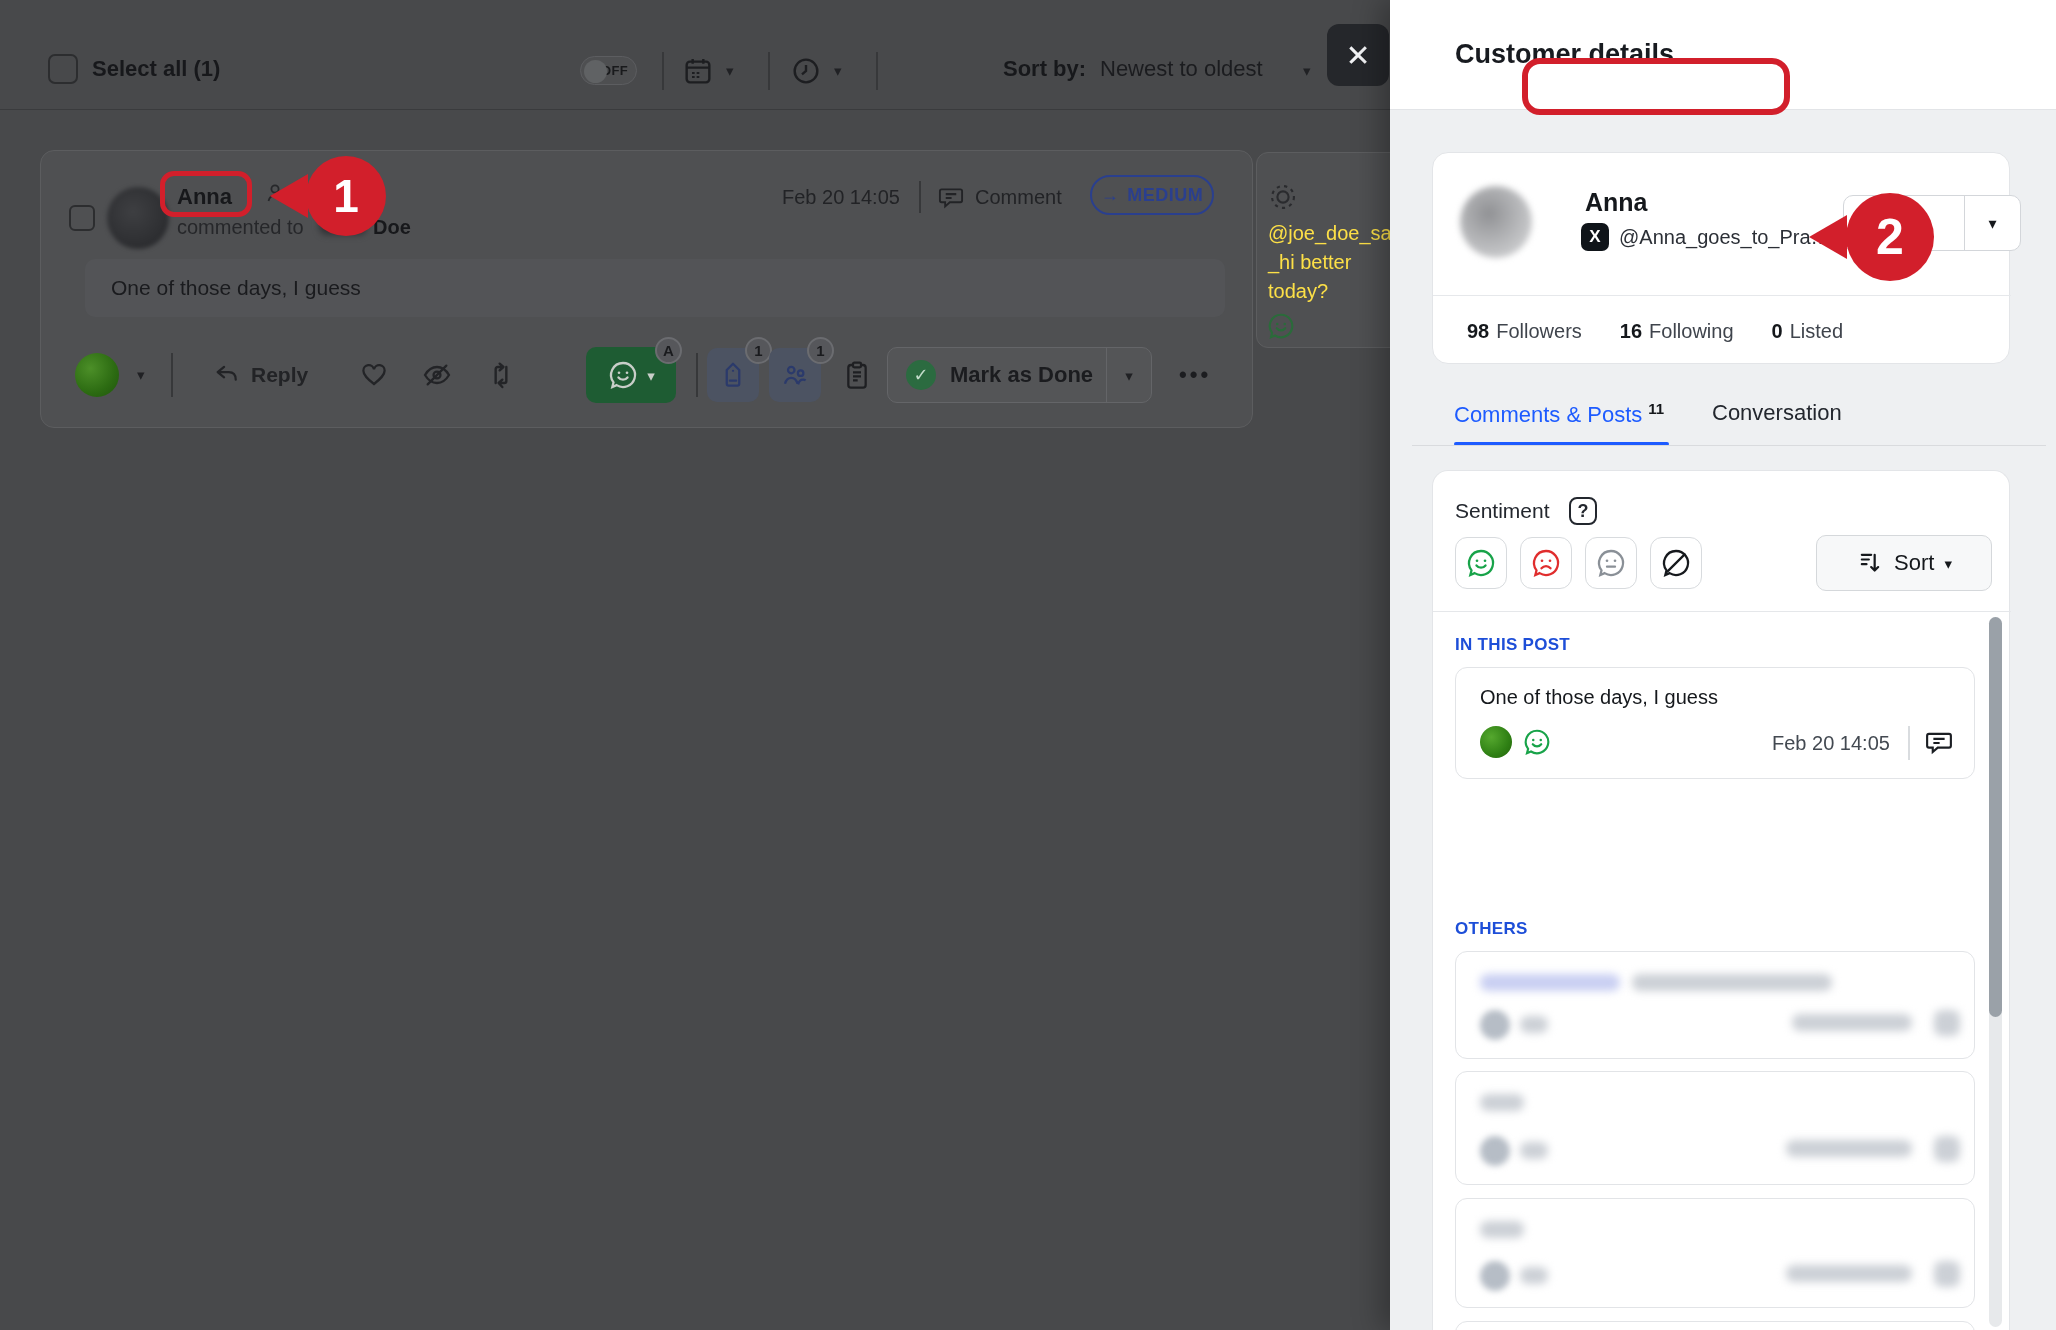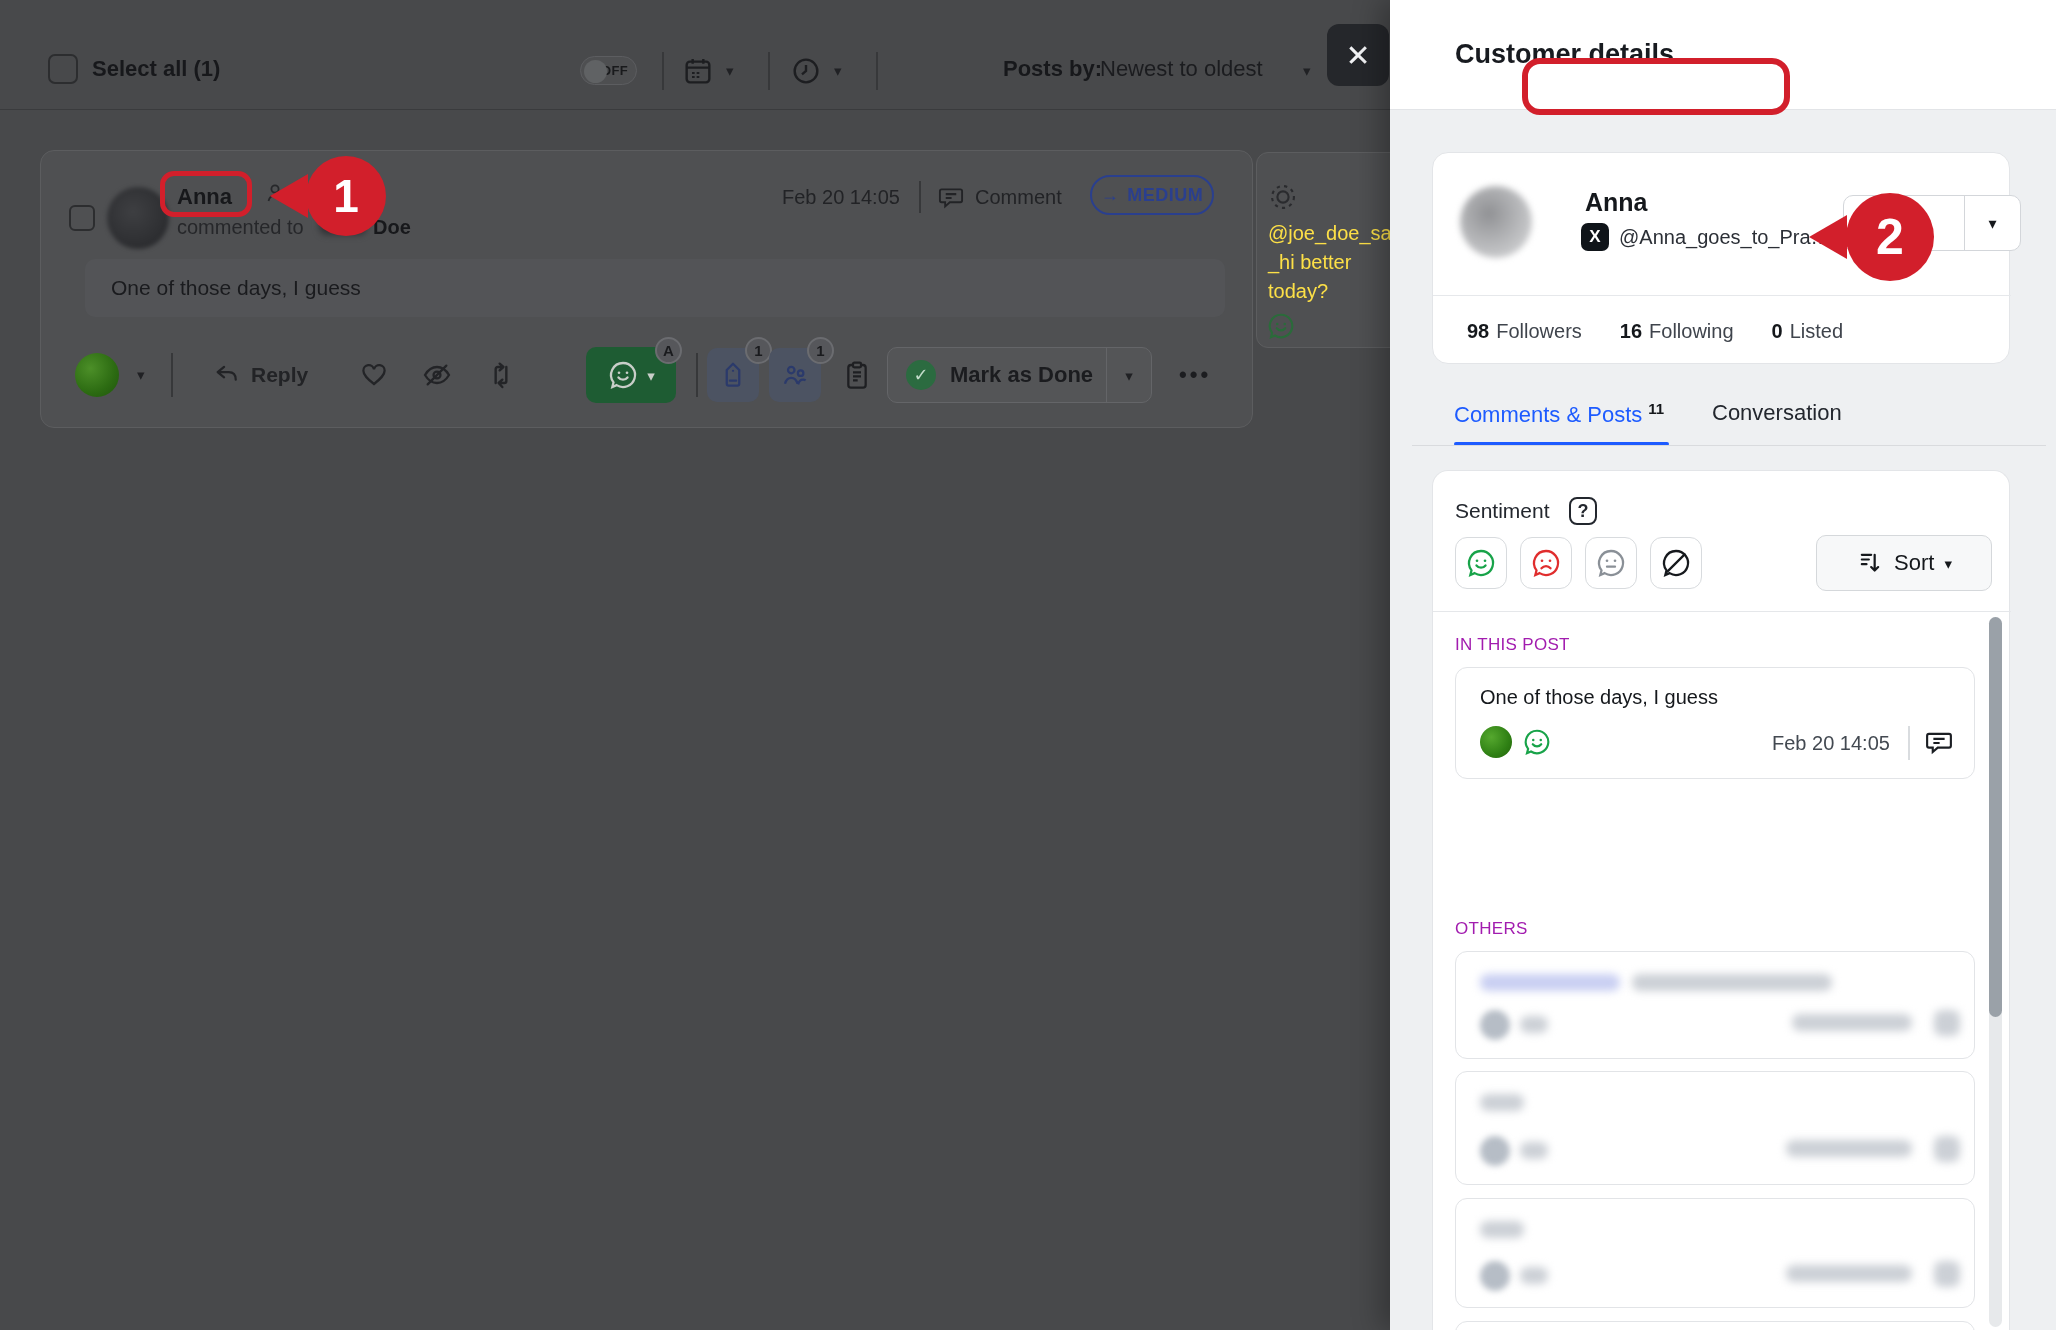--- a/index.html
+++ b/index.html
@@ -52,21 +52,21 @@
   .stats-row { display:flex; gap:38px; align-items:center; font-size:20px; color:#3f444c; }
   .stats-row b { color:#15181c; margin-right:7px; }
   .tab { font-size:22px; }
   .tab.active { color:#1d5bff; }
   .tab.inactive { color:#23272e; }
   .tab sup { font-size:15px; font-weight:bold; color:#15181c; margin-left:6px; }
   .tab-underline { background:#1d5bff; border-radius:2px; height:4px; }
   .help-box { border:2px solid #23272e; border-radius:8px; color:#23272e; font-weight:bold; display:flex; align-items:center; justify-content:center; font-size:18px; }
   .sent-btn { background:#fff; border:1.5px solid #d8dbde; border-radius:12px; display:flex; align-items:center; justify-content:center; }
   .sort-btn { background:#f7f8f9; border:1.5px solid #d5d8db; border-radius:10px; display:flex; align-items:center; justify-content:center; gap:10px; color:#15181c; font-size:22px; }
-  .sec-title { font-size:17px; font-weight:normal; color:#a21caf; letter-spacing:.3px; }
+  .sec-title { font-size:17px; font-weight:bold; color:#1d4ed8; letter-spacing:.3px; }
   .item-card { background:#fff; border:1.5px solid #e2e4e7; border-radius:12px; }
   .item-text { font-size:20px; color:#15181c; }
   .item-link { color:#1d4fff; }
   .item-time { font-size:20px; color:#434951; }
   .v-div-light { width:1.5px; background:#d9dcdf; }
   .moss { border-radius:50%; background:radial-gradient(circle at 35% 35%, #55a82e, #2f8014 60%, #226208); }
   .blob { border-radius:8px; filter:blur(4px); }
   .blob.gray { background:#ccd0d6; }
   .blob.lav { background:#c9cff2; }
   .blob-avatar { border-radius:50%; background:#b6bdc6; filter:blur(3px); }
@@ -108,21 +108,21 @@
       <div class="abs" style="left:790px; top:55px;" data-name="time-filter-button">
         <svg width="32" height="32" viewBox="0 0 24 24" fill="none" stroke="#1d1e21" stroke-width="1.8" data-name="clock-icon">
           <circle cx="12" cy="12" r="8.5"></circle>
           <path d="M12 7.5 V12 L9 14.5"></path>
         </svg>
       </div>
       <div class="abs caret" style="left:834px; top:63px;" data-name="chevron-down-icon">▾</div>
 
       <div class="abs dim-divider" style="left:876px; top:52px; height:38px;" data-name="divider"></div>
 
-      <div class="abs txt bold" style="left:1003px; top:54px; height:30px; font-size:22px; color:#17181b;" data-name="sort-by-label">Posts by:</div>
+      <div class="abs txt bold" style="left:1003px; top:54px; height:30px; font-size:22px; color:#17181b;" data-name="sort-by-label">Sort by:</div>
       <div class="abs txt" style="left:1100px; top:54px; height:30px; font-size:22px; color:#1b1c1f;" data-name="sort-by-value">Newest to oldest</div>
       <div class="abs caret" style="left:1303px; top:63px;" data-name="chevron-down-icon">▾</div>
 
       <div class="abs close-btn" style="left:1327px; top:24px; width:62px; height:62px;" data-name="close-panel-button">
         <span data-name="close-icon">✕</span>
       </div>
     </div>
 
     <div class="abs card" style="left:40px; top:150px; width:1213px; height:278px;" data-name="post-card">
 

